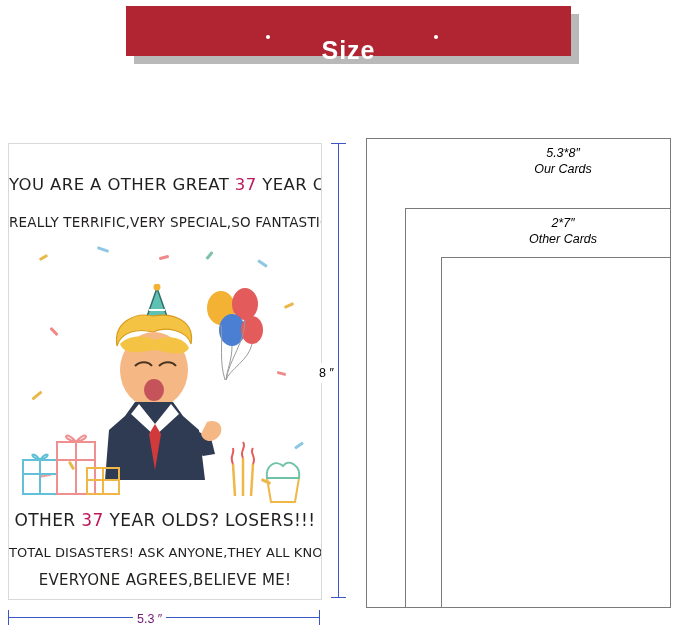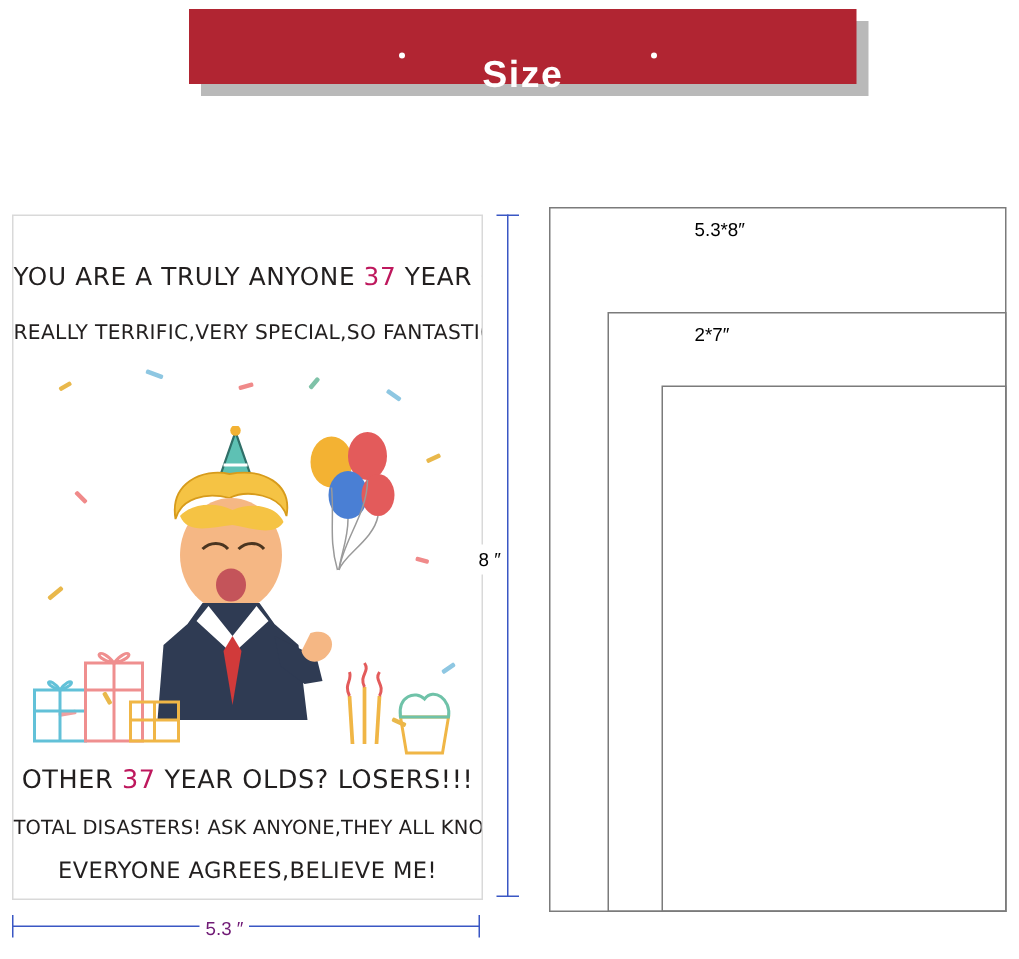--- a/index.html
+++ b/index.html
@@ -100,25 +100,26 @@
     border: 1px solid #7b7b7b;
     background: transparent;
     box-sizing: border-box;
   }
   #box-our    { left: 0;   top: 0;   width: 305px; height: 470px; }
   #box-other  { left: 39px; top: 70px; width: 266px; height: 400px; }
   #box-regular{ left: 75px; top: 119px; width: 230px; height: 351px; }
 
   .size-label {
     position: absolute;
-    text-align: left;
+    text-align: center;
     color: #000000;
     font-size: 12.5px;
     line-height: 16px;
     font-family: "Liberation Sans", sans-serif;
+    font-style: italic;
   }
   #label-our     { right: 8px; top: 7px;  width: 200px; }
   #label-other   { right: 8px; top: 77px; width: 200px; }
   #label-regular { right: 8px; top: 126px; width: 220px; }
 
   
   #dim-height {
     position: absolute;
     left: 327px;
     top: 143px;
@@ -186,21 +187,21 @@
 <div id="banner-shadow"></div>
 <div id="banner">
   <span id="banner-dot-left" class="banner-dot"></span>
   <span id="banner-title">Size</span>
   <span id="banner-dot-right" class="banner-dot"></span>
 </div>
 
 <div id="card">
 
   <div id="line1" class="card-line">
-    <span>YOU ARE A TRULY ANYONE </span><span class="num-red">37</span><span> YEAR OLD</span>
+    <span>YOU ARE A OTHER GREAT </span><span class="num-red">37</span><span> YEAR OLD</span>
   </div>
 
   <div id="line2" class="card-line">
     <span>REALLY TERRIFIC,VERY SPECIAL,SO FANTASTIC!</span>
   </div>
 
   <div class="confetti" style="left:30px; top:112px; width:9px; height:3px; background:#e9b84b; transform:rotate(-30deg);"></div>
   <div class="confetti" style="left:88px; top:104px; width:12px; height:3px; background:#8ec7e2; transform:rotate(20deg);"></div>
   <div class="confetti" style="left:150px; top:112px; width:10px; height:3px; background:#f08a8a; transform:rotate(-15deg);"></div>
   <div class="confetti" style="left:248px; top:118px; width:11px; height:3px; background:#8ec7e2; transform:rotate(35deg);"></div>
@@ -297,19 +298,21 @@
 </div>
 <div id="dim-width-label">5.3 ″</div>
 
 <div id="size-diagram">
   <div id="box-our" class="size-box"></div>
   <div id="box-other" class="size-box"></div>
   <div id="box-regular" class="size-box"></div>
 
   <div id="label-our" class="size-label">
     <div>5.3*8″</div>
+    <div>Our Cards</div>
   </div>
   <div id="label-other" class="size-label">
     <div>2*7″</div>
+    <div>Other Cards</div>
   </div>
   <div id="label-regular" class="size-label">
   </div>
 </div>
 
 </body></html>

